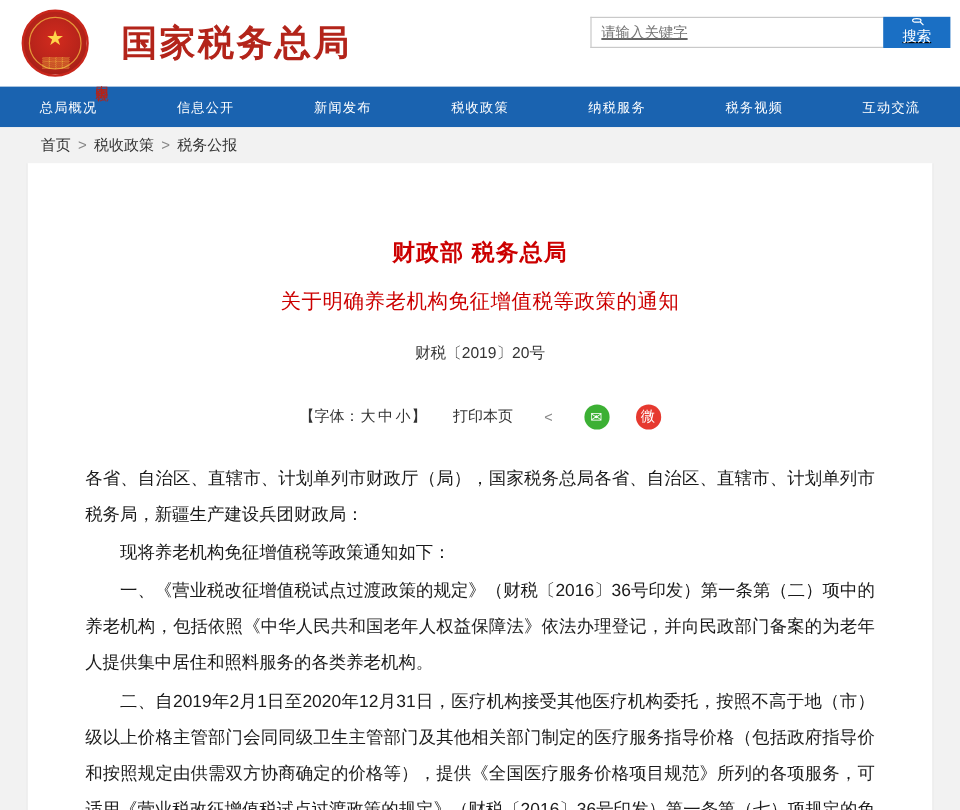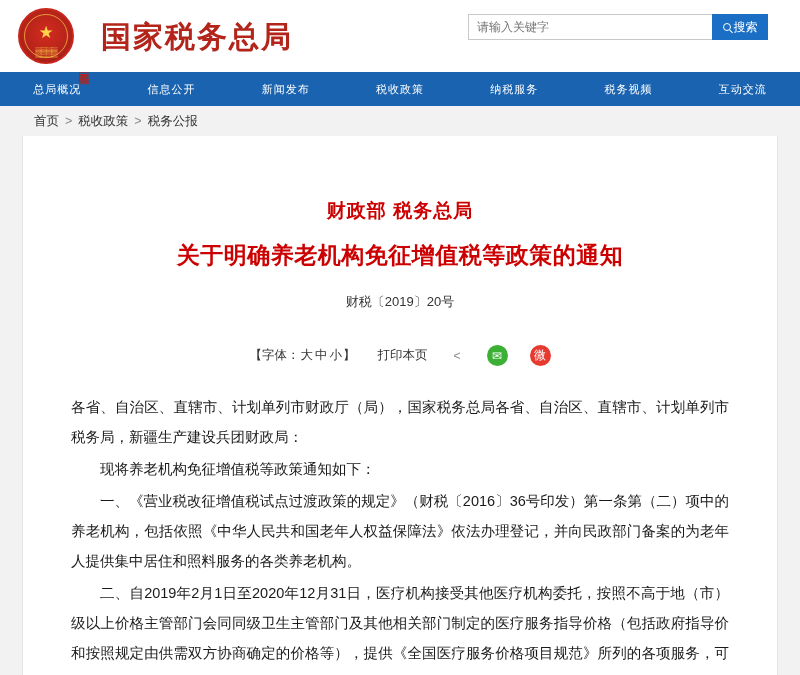--- a/index.html
+++ b/index.html
@@ -53,32 +53,33 @@
   .logo-en {
     font-family: "Liberation Serif", serif;
     font-size: 13.5px; color: #b3241a; letter-spacing: .2px; margin-top: 2px;
   }
   .logo-side {
     font-family: "Liberation Serif", serif;
     font-size: 11px; color: #b3241a; writing-mode: vertical-rl;
     margin-left: 2px; align-self: flex-end; margin-bottom: 6px; letter-spacing: 1px;
   }
 
-  .search-area { position: absolute; right: 32px; top: 14px; width: 300px; }
+  .search-area { position: absolute; right: 8px; top: 14px; width: 300px; text-decoration: underline; }
   .search-row { display: flex; }
   .search-input {
     flex: 1; height: 26px; border: 1px solid #c9c9c9; border-right: none;
     padding: 0 8px; font-size: 12px; color: #999; outline: none;
     background: #fff;
   }
   .search-btn {
     width: 56px; height: 26px; background: #1a6fc4;
     color: #fff; border: none; font-size: 12px;
     display: flex; align-items: center; justify-content: center; gap: 3px;
     cursor: pointer;
+    flex-direction: column;
   }
   .search-btn .mag {
     width: 8px; height: 8px; border: 1.4px solid #fff; border-radius: 50%;
     position: relative; display: inline-block;
   }
   .search-btn .mag:after {
     content: ""; position: absolute; right: -3px; bottom: -2px;
     width: 4px; height: 1.4px; background: #fff; transform: rotate(45deg);
   }
   .hot-row { margin-top: 9px; font-size: 11.5px; color: #555; }
@@ -108,21 +109,21 @@
   .card {
     margin: 0 22px; background: #fff; min-height: 540px;
     padding: 40px 48px 0 48px;
     border: 1px solid #e6e6e6; border-top: none;
   }
   .doc-org {
     text-align: center; color: #c00; font-size: 19px; font-weight: bold;
     letter-spacing: 1px; margin-top: 22px;
   }
   .doc-title {
-    text-align: center; color: #c00; font-size: 23px; font-weight: bold;
+    text-align: center; color: #c00; font-size: 17px; font-weight: normal;
     margin-top: 16px; letter-spacing: .5px;
   }
   .doc-num {
     text-align: center; color: #333; font-size: 13px; margin-top: 22px;
   }
   .tools {
     display: flex; align-items: center; justify-content: center;
     gap: 22px; margin-top: 34px; font-size: 12.5px; color: #333;
   }
   .tools .fontsize { color: #333; }

